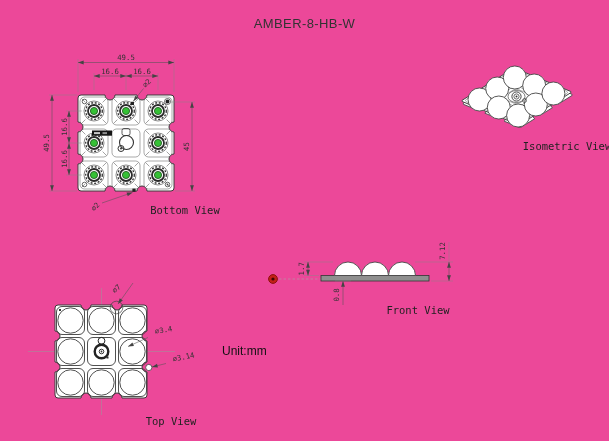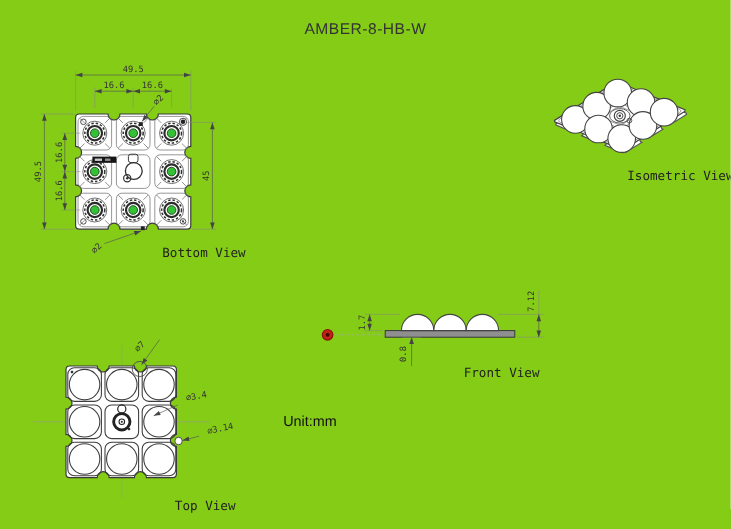--- a/index.html
+++ b/index.html
@@ -1,22 +1,22 @@
 <!DOCTYPE html>
 <html><head>
 <meta charset="utf-8">
 <style>
   html,body{margin:0;padding:0;background:#fff;}
-  .sheet{position:relative;width:609px;height:441px;background:#84cc16;overflow:hidden;
+  .sheet{position:relative;width:609px;height:441px;background:#ec4899;overflow:hidden;
          font-family:"DejaVu Sans Mono",monospace;}
   .title{position:absolute;top:16px;left:0;width:100%;text-align:center;
          font:13px "Liberation Sans",sans-serif;color:#333;letter-spacing:.4px;}
-  .unit{position:absolute;left:222px;top:344px;font:12px "Liberation Sans",sans-serif;color:#111;margin-left:14px;}
+  .unit{position:absolute;left:222px;top:344px;font:12px "Liberation Sans",sans-serif;color:#111;}
   .view{position:absolute;}
-  .v-bottom{left:21px;top:45px;}
+  .v-bottom{left:36px;top:45px;}
   .v-iso{left:424px;top:48px;}
   .v-front{left:255px;top:231px;}
   .v-top{left:25px;top:275px;}
   svg{display:block;}
   svg text{fill:#333;}
   .dim{font:7.3px "DejaVu Sans Mono",monospace;}
   .vlabel{font:10.5px "DejaVu Sans Mono",monospace;fill:#222;}
   .dl{stroke:#555;stroke-width:.55;fill:none;}
   .ext{stroke:#888;stroke-width:.45;fill:none;}
   .oln{stroke:#3a3a3a;stroke-width:1;fill:#fff;}

